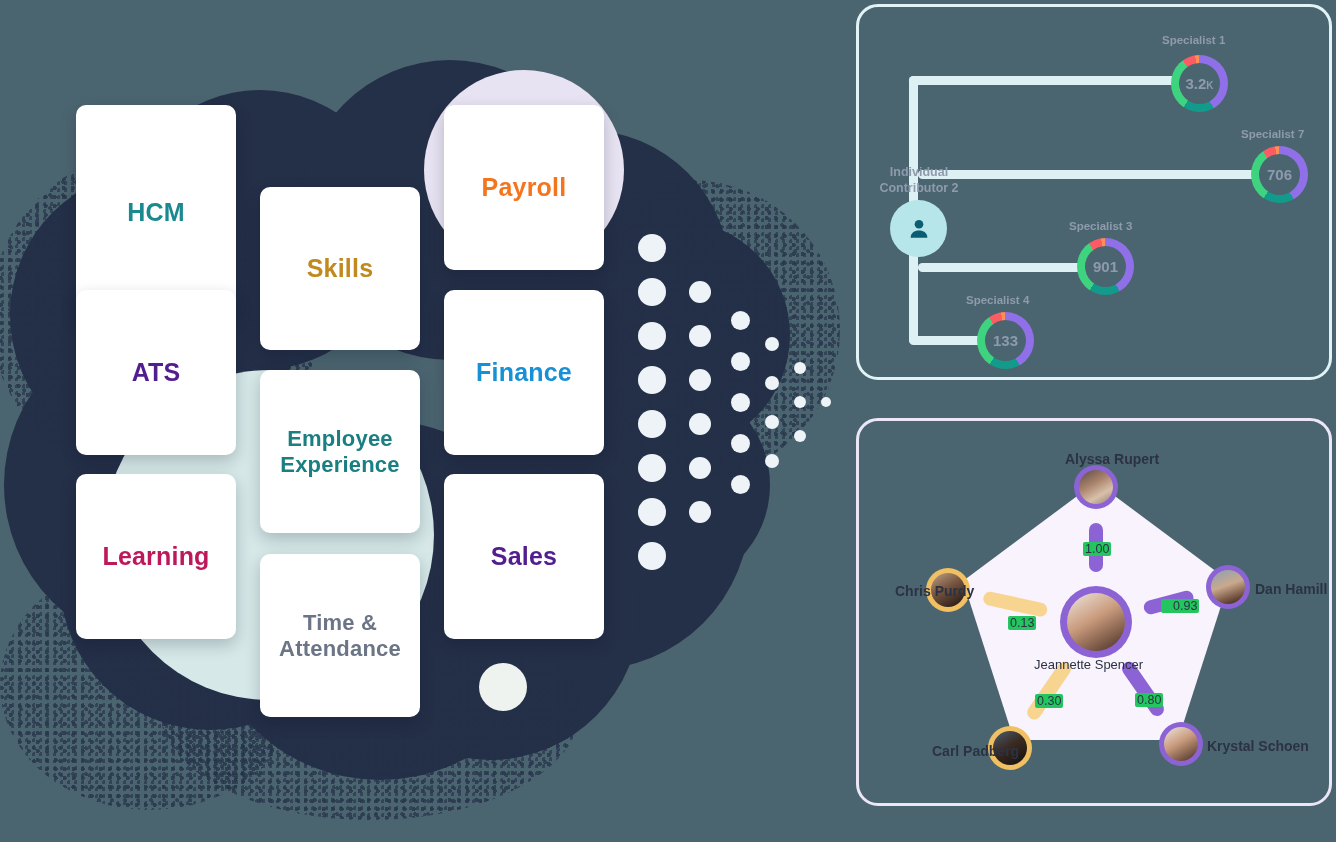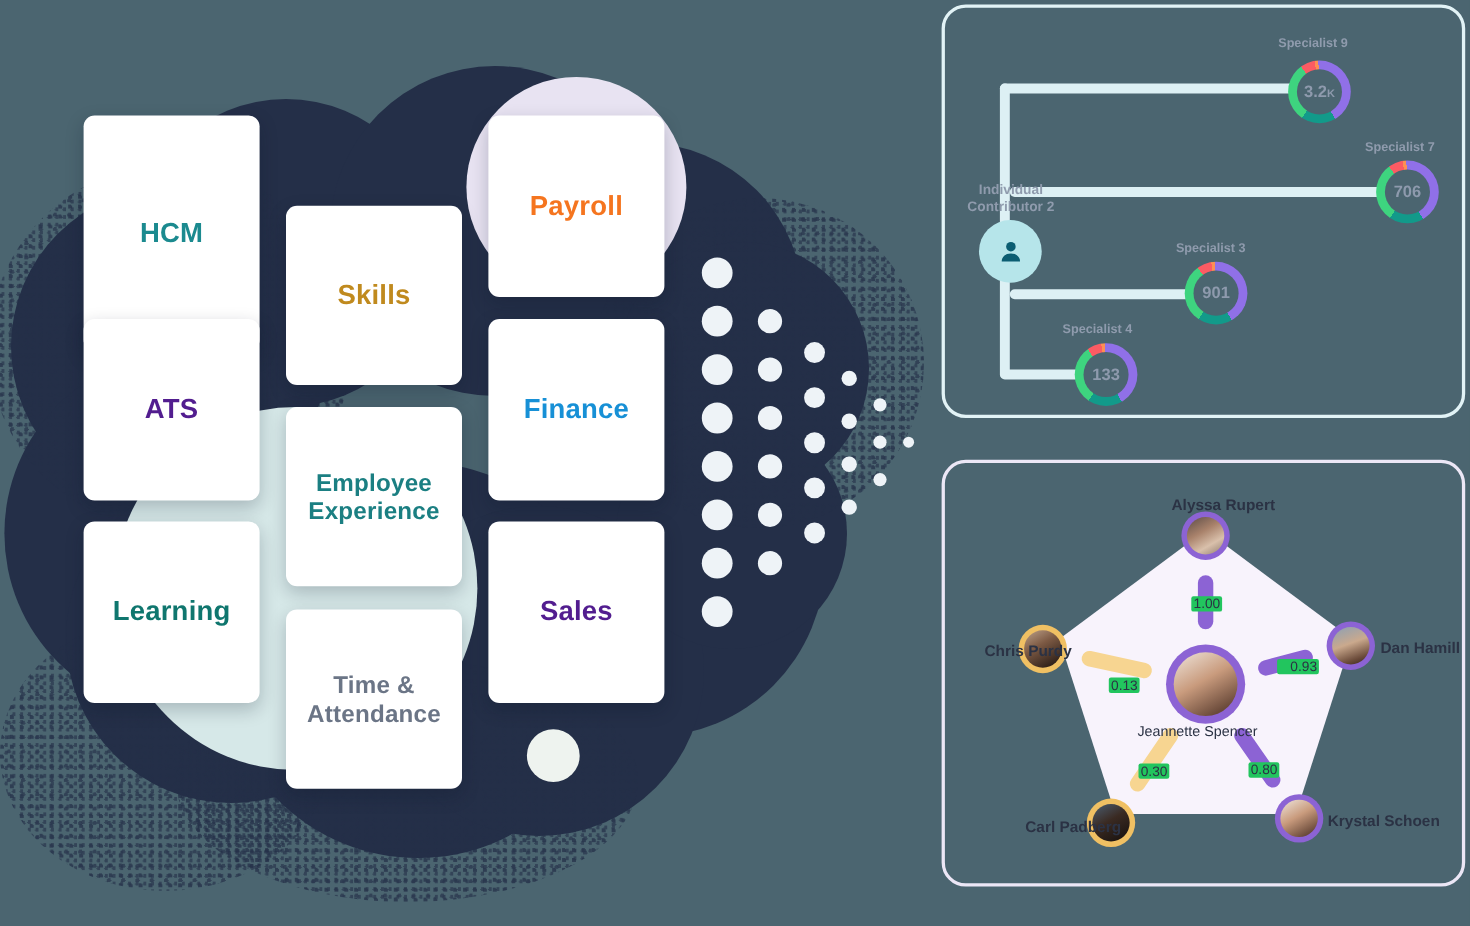--- a/index.html
+++ b/index.html
@@ -145,21 +145,21 @@
         <div class="card" style="left: 76px; top: 290px; width: 160px; height: 165px; color: rgb(82, 29, 143); font-size: 25px;">
           <span style="white-space: pre-line;">ATS</span>
         </div>
         <div class="card" style="left: 260px; top: 370px; width: 160px; height: 163px; color: rgb(27, 127, 130); font-size: 22px;">
           <span style="white-space: pre-line;">Employee
 Experience</span>
         </div>
         <div class="card" style="left: 444px; top: 290px; width: 160px; height: 165px; color: rgb(23, 144, 214); font-size: 25px;">
           <span style="white-space: pre-line;">Finance</span>
         </div>
-        <div class="card" style="left: 76px; top: 474px; width: 160px; height: 165px; color: #0f766e; font-size: 25px;">
+        <div class="card" style="left: 76px; top: 474px; width: 160px; height: 165px; color: #be185d; font-size: 25px;">
           <span style="white-space: pre-line;">Learning</span>
         </div>
         <div class="card" style="left: 260px; top: 554px; width: 160px; height: 163px; color: rgb(107, 117, 134); font-size: 22px;">
           <span style="white-space: pre-line;">Time &amp;
 Attendance</span>
         </div>
         <div class="card" style="left: 444px; top: 474px; width: 160px; height: 165px; color: rgb(82, 29, 143); font-size: 25px;">
           <span style="white-space: pre-line;">Sales</span>
         </div>
       </div>
@@ -211,21 +211,21 @@
     </div>
 
     <div class="ic-node" style="left:890px; top:200px;">
       <svg width="26" height="26" viewBox="0 0 24 24">
         <circle cx="12" cy="7.6" r="4" fill="#0b5d72"></circle>
         <path d="M4.3 20c0-4.2 3.4-6.6 7.7-6.6S19.7 15.8 19.7 20z" fill="#0b5d72"></path>
       </svg>
     </div>
 
     <div id="donut-layer">
-        <div class="donut-label" style="left: 1162px; top: 34px;">Specialist 9</div>
+        <div class="donut-label" style="left: 1162px; top: 34px;">Specialist 1</div>
         <div class="donut" style="left: 1171px; top: 55px; pointer-events: auto; background: conic-gradient(from -18deg, rgb(251, 91, 99) 0deg, rgb(251, 91, 99) 9deg, rgb(253, 143, 82) 9deg, rgb(253, 143, 82) 16deg, rgb(144, 112, 232) 16deg, rgb(144, 112, 232) 168deg, rgb(18, 154, 138) 168deg, rgb(18, 154, 138) 232deg, rgb(62, 212, 127) 232deg, rgb(62, 212, 127) 342deg, rgb(251, 91, 99) 342deg, rgb(251, 91, 99) 360deg); border-radius: 50%;">
           <div class="hole">
             <div class="val"><span>3.2</span><span class="suf">K</span></div>
           </div>
         </div>
         <div class="donut-label" style="left: 1241px; top: 128px;">Specialist 7</div>
         <div class="donut" style="left: 1251px; top: 146px; pointer-events: auto; background: conic-gradient(from -18deg, rgb(251, 91, 99) 0deg, rgb(251, 91, 99) 9deg, rgb(253, 143, 82) 9deg, rgb(253, 143, 82) 16deg, rgb(144, 112, 232) 16deg, rgb(144, 112, 232) 168deg, rgb(18, 154, 138) 168deg, rgb(18, 154, 138) 232deg, rgb(62, 212, 127) 232deg, rgb(62, 212, 127) 342deg, rgb(251, 91, 99) 342deg, rgb(251, 91, 99) 360deg); border-radius: 50%;">
           <div class="hole">
             <div class="val"><span>706</span><span class="suf"></span></div>
           </div>

